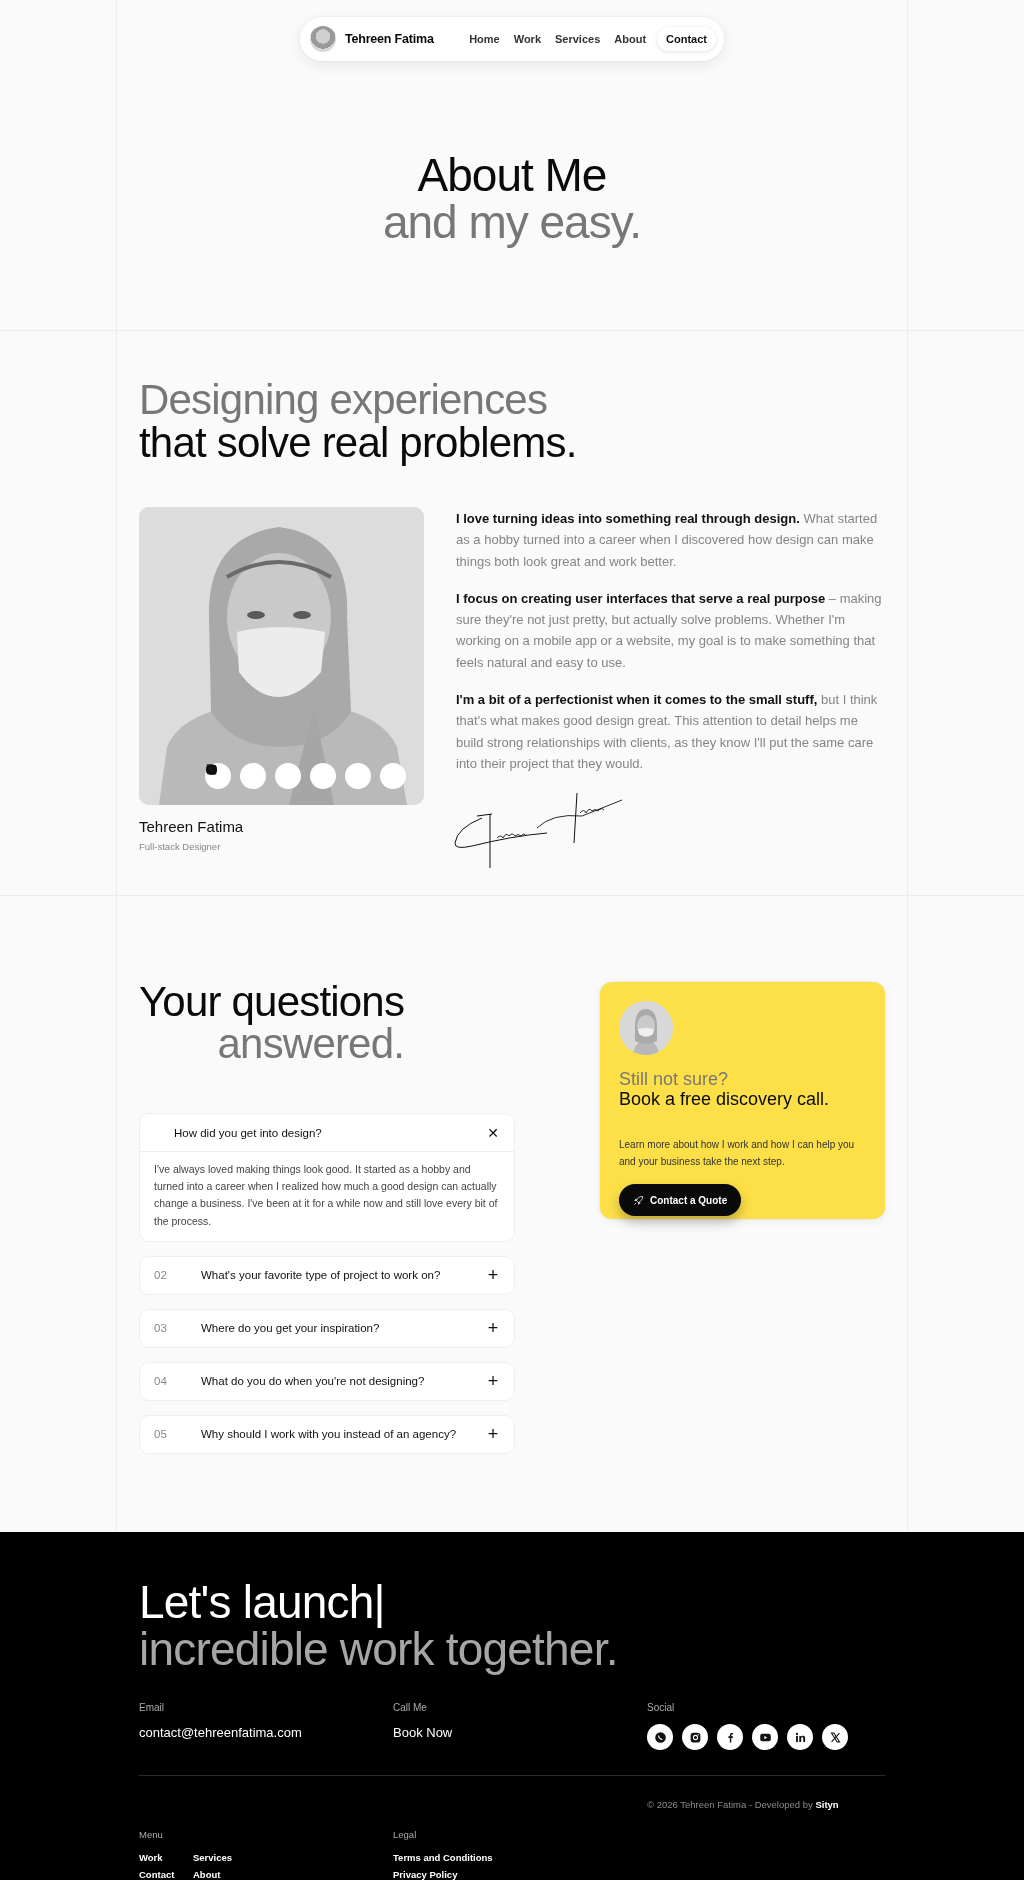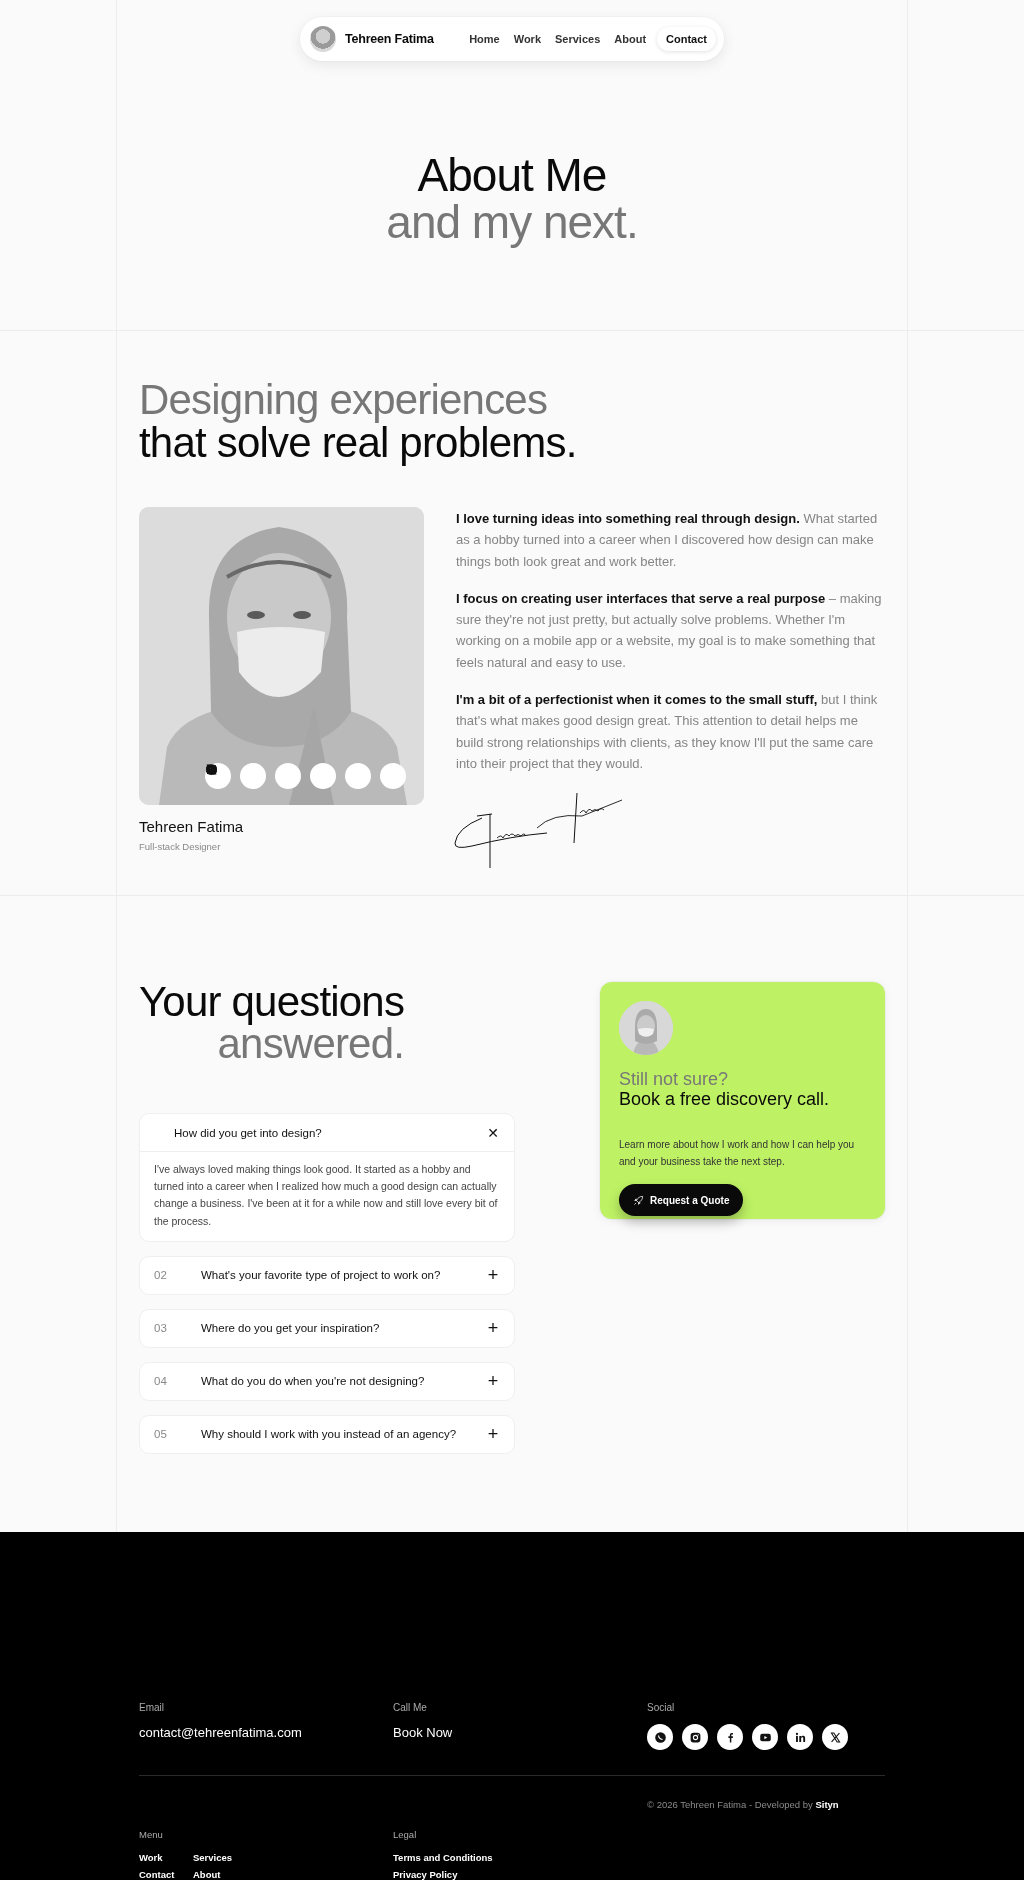--- a/index.html
+++ b/index.html
@@ -55,21 +55,21 @@
 
   .faq-list { position: absolute; top: 1113px; left: 139px; width: 376px; }
   .faq-item { background: #fff; border: 1px solid #efefef; border-radius: 10px; margin-bottom: 14px; }
   .faq-item .q { display: flex; align-items: center; height: 37px; padding: 0 14px; font-size: 11.5px; color: #111; font-weight: 500; }
   .faq-item .num { color: #888; width: 27px; font-size: 11.5px; }
   .faq-item .q .txt { flex: 1; padding-left: 20px; }
   .faq-item .toggle { font-size: 18px; font-weight: 300; color: #111; width: 14px; text-align: center; line-height: 1; }
   .faq-item.open .q { border-bottom: 1px solid #efefef; height: 38px; }
   .faq-item.open .a { padding: 9px 14px 11px; font-size: 10.5px; line-height: 17.2px; color: #444; }
 
-  .cta-card { position: absolute; top: 982px; left: 600px; width: 285px; height: 237px; background: #bef264; border-radius: 12px;
+  .cta-card { position: absolute; top: 982px; left: 600px; width: 285px; height: 237px; background: #fde047; border-radius: 12px;
               box-shadow: 0 2px 10px rgba(0,0,0,0.06), 0 0 0 1px rgba(0,0,0,0.03); padding: 19px 19px; }
   .cta-card .cavatar { width: 54px; height: 54px; border-radius: 50%; background: #d5d5d5; overflow: hidden; position: relative; }
   .cta-card .sub { font-size: 18px; color: #777; margin-top: 15px; line-height: 19px; }
   .cta-card .head { font-size: 18px; color: #0a0a0a; line-height: 20px; font-weight: 500; }
   .cta-card .desc { font-size: 10px; line-height: 16.5px; color: #333; margin-top: 28px; width: 250px; }
   .cta-card .btn { margin-top: 14px; display: inline-flex; align-items: center; gap: 6px; background: #0a0a0a; color: #fff; font-size: 10px; font-weight: 700;
                    padding: 0 14px; height: 32px; border-radius: 16px; box-shadow: 0 6px 12px rgba(0,0,0,0.25); }
 
   
   .footer { position: absolute; top: 1532px; left: 0; width: 1024px; height: 348px; background: #000; color: #fff; }
@@ -106,21 +106,21 @@
       <a>Work</a>
       <a>Services</a>
       <a>About</a>
       <span class="contact">Contact</span>
     </div>
   </nav>
 
   <section class="hero">
     <h1>
       <span class="dark">About Me</span>
-      <span class="grey">and my next.</span>
+      <span class="grey">and my easy.</span>
     </h1>
   </section>
 
   <h2 class="about-title">
     <span class="grey">Designing experiences</span>
     <span class="dark">that solve real problems.</span>
   </h2>
 
   <div class="photo">
     <svg width="285" height="298" viewBox="0 0 285 298">
@@ -246,25 +246,29 @@
           <path d="M19 28 Q27 26 35 28 L34 33 Q27 38 20 33 Z" fill="#efefef"></path>
         </svg>
     </div>
     <div class="sub">Still not sure?</div>
     <div class="head">Book a free discovery call.</div>
     <div class="desc">Learn more about how I work and how I can help you and your business take the next step.</div>
     <div class="btn">
       <svg width="11" height="11" viewBox="0 0 16 16">
           <path d="M14 2 Q8 2 5 8 L8 11 Q14 8 14 2 Z M5 8 L2.5 8 L4.5 5.5 Z M8 11 L8 13.5 L10.5 11.5 Z M4.5 11.5 L2 14" stroke="#fff" stroke-width="1.1" fill="none"></path>
         </svg>
-      <span>Request a Quote</span>
+      <span>Contact a Quote</span>
     </div>
   </div>
 
   <footer class="footer">
+    <div class="big">
+      <span class="w">Let's launch|</span>
+      <span class="g">incredible work together.</span>
+    </div>
 
     <div class="fcol" style="left:139px">
       <div class="lbl">Email</div>
       <div class="val">contact@tehreenfatima.com</div>
     </div>
     <div class="fcol" style="left:393px">
       <div class="lbl">Call Me</div>
       <div class="val">Book Now</div>
     </div>
     <div class="fcol" style="left:647px">

